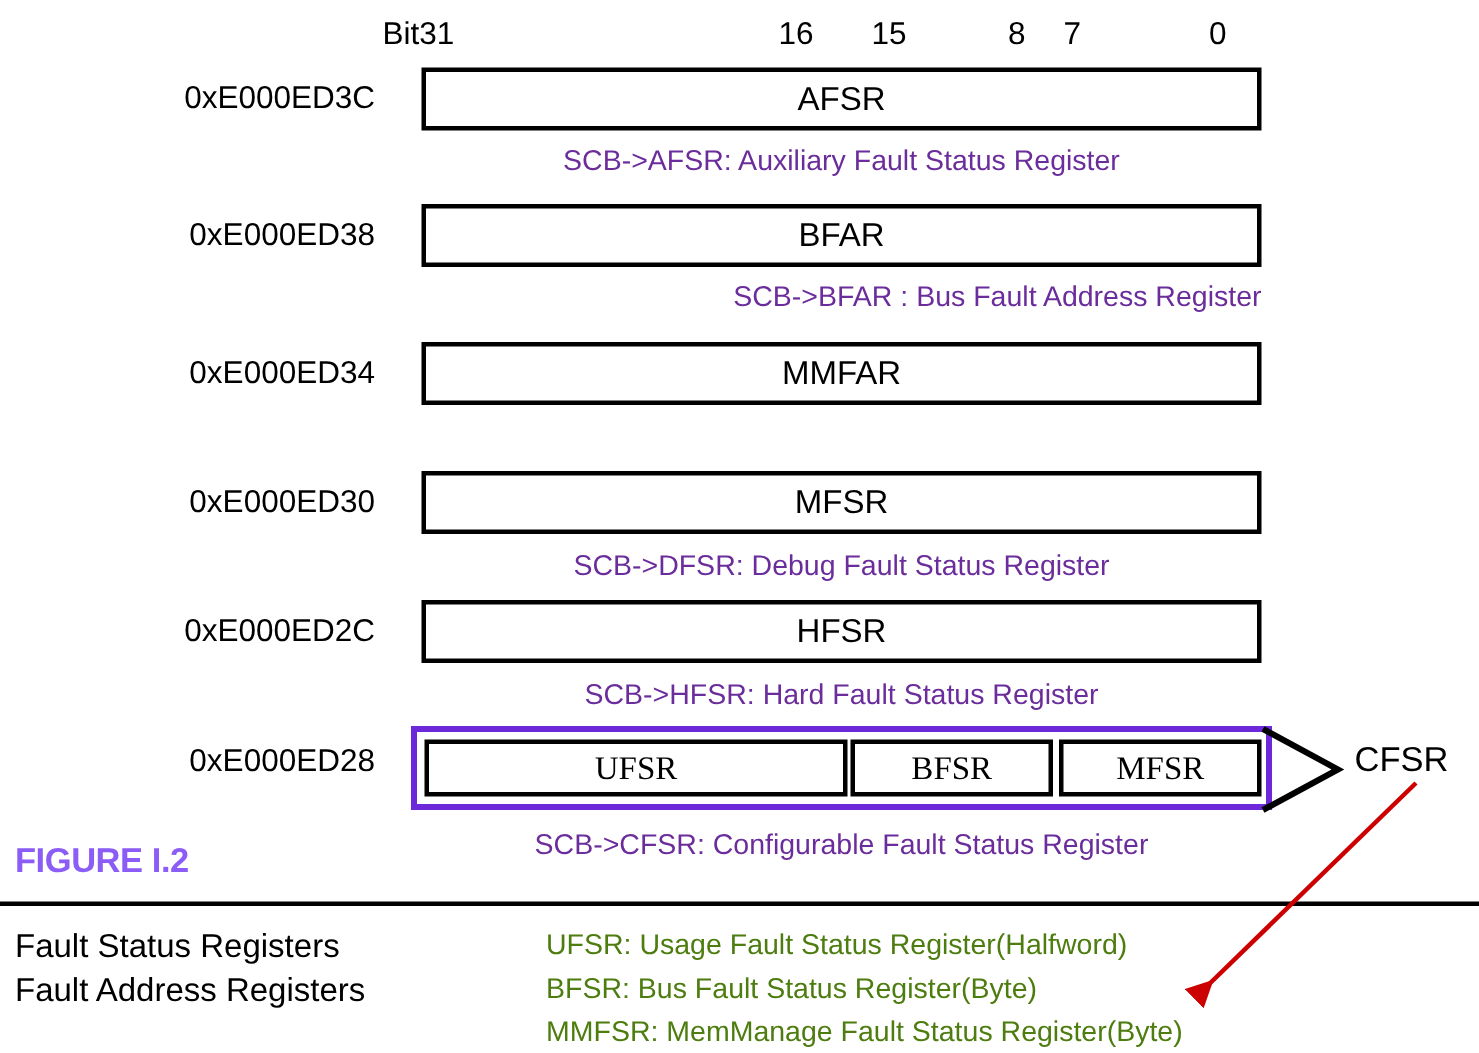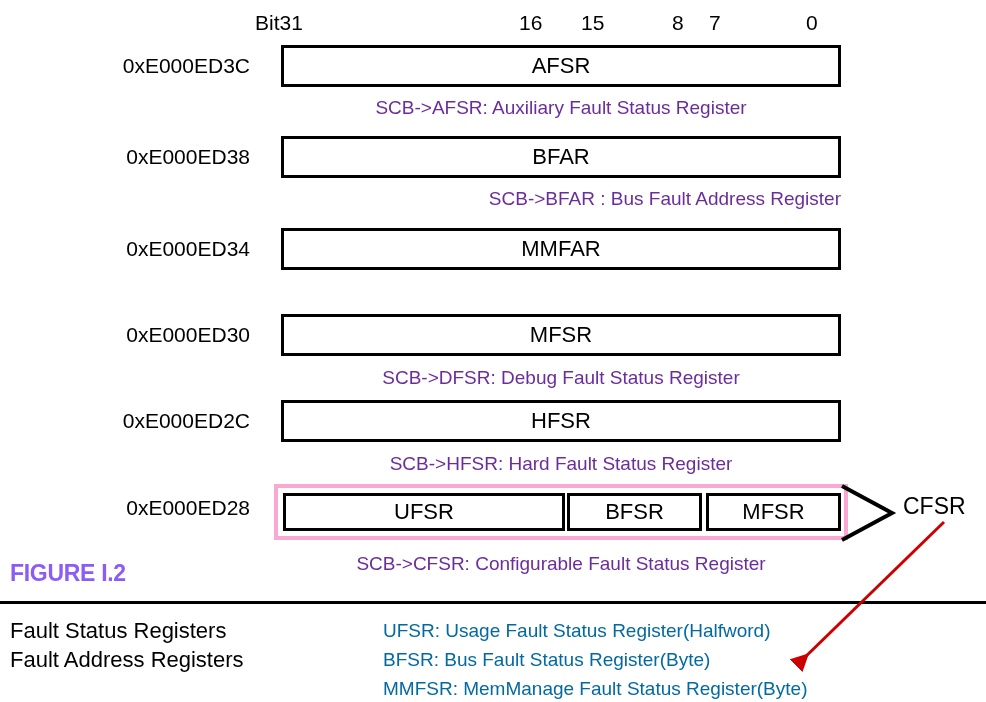--- a/index.html
+++ b/index.html
@@ -65,23 +65,24 @@
     line-height: 22px;
     color: #000;
   }
 
   
   .cfsr-outer {
     position: absolute;
     left: 274px;
     width: 574px;
     height: 56px;
-    border: 4px solid #f9a8d4;
+    border: 4px solid #6d28d9;
     box-sizing: border-box;
     background: #fff;
+    font-family: Liberation Serif, serif;
   }
   .cfsr-sub {
     position: absolute;
     top: 5px;
     height: 38px;
     border: 3px solid #000;
     box-sizing: border-box;
     background: #fff;
   }
   .cfsr-sub .reg-name {
@@ -148,24 +149,24 @@
   .fig-desc {
     position: absolute;
     left: 10px;
     font-size: 22px;
     line-height: 27px;
     color: #000000;
     white-space: nowrap;
   }
   .legend-line {
     position: absolute;
-    left: 383px;
+    left: 364px;
     font-size: 19px;
     line-height: 25px;
-    color: #0369a1;
+    color: #4d7c0f;
     white-space: nowrap;
   }
 
   
   .arrow-svg {
     position: absolute;
     left: 770px;
     top: 510px;
     width: 190px;
     height: 175px;

